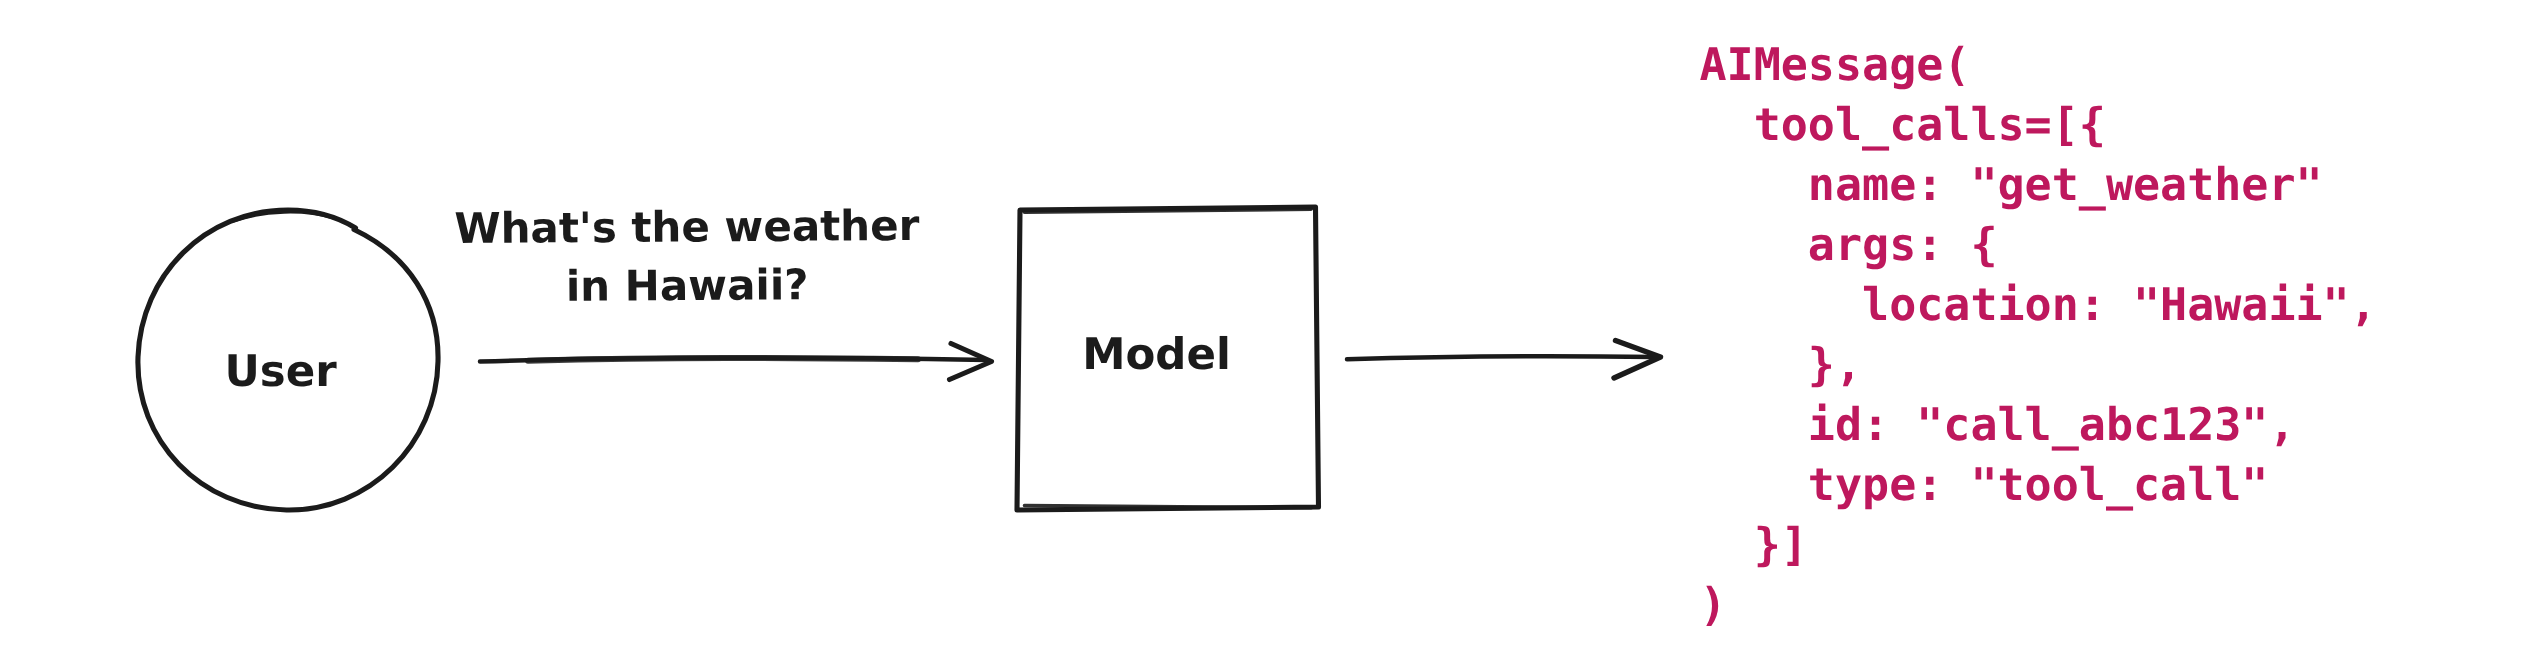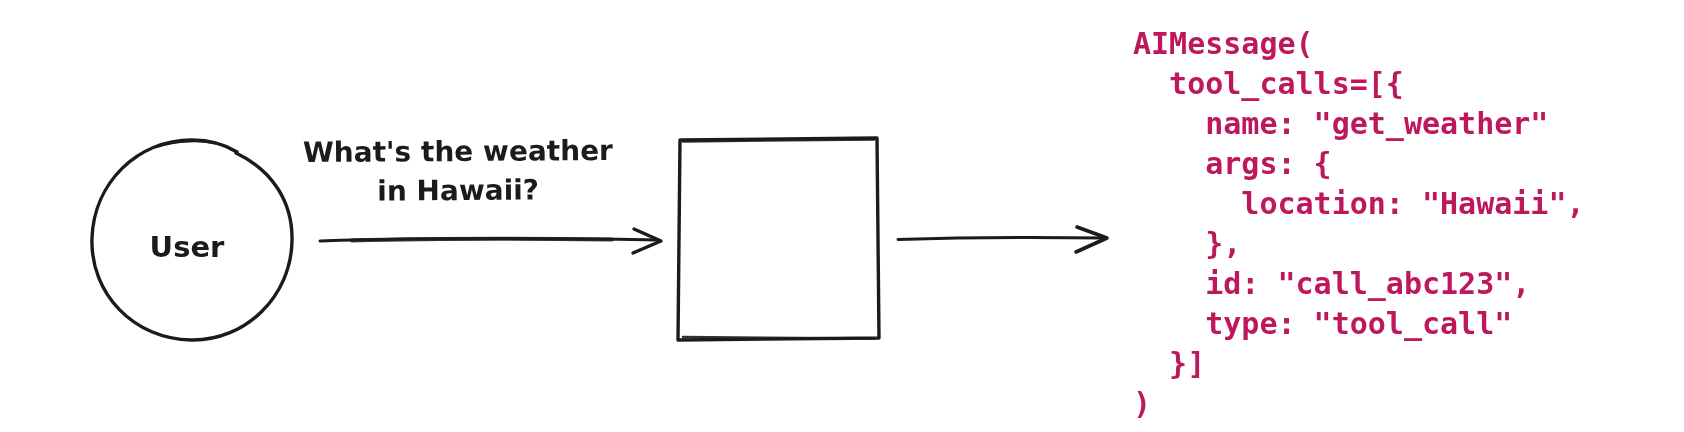--- a/index.html
+++ b/index.html
@@ -92,20 +92,21 @@
     </g>
   </svg>
 
   <div class="hand-label node-label" style="left:187px; top:247px;text-align:center;">User</div>
 
   <div class="edge-label hand-label" style="left:458px; top:132px;">
     <div>What's the weather</div>
     <div>in Hawaii?</div>
   </div>
 
+  <div class="hand-label node-label" style="left:771px; top:236px;">Model</div>
 
   <pre class="code-block">AIMessage(
   tool_calls=[{
     name: "get_weather"
     args: {
       location: "Hawaii",
     },
     id: "call_abc123",
     type: "tool_call"
   }]

